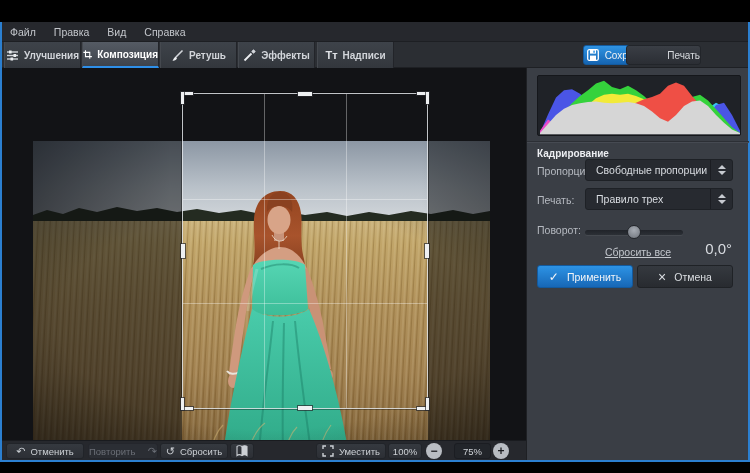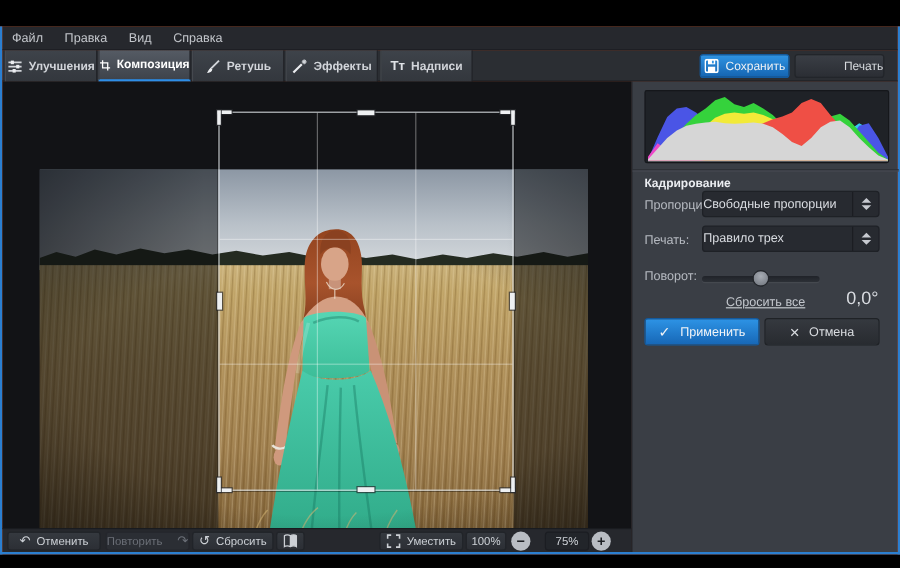--- a/index.html
+++ b/index.html
@@ -14,42 +14,42 @@
     background:conic-gradient(#e23b3b 0 60deg,#f08c1e 60deg 120deg,#f2d821 120deg 180deg,#46b23c 180deg 240deg,#2b7fd0 240deg 300deg,#8e44ad 300deg 360deg); }
   .title-text { font-size:11px; color:#3c3c3c; }
   .win-controls { position:absolute; right:0; top:0; height:22px; display:flex; }
   .win-btn { width:34px; height:22px; display:flex; align-items:center; justify-content:center;
     color:#4c4c4c; font-size:11px; cursor:default; }
   .glyph-min { width:9px; height:1px; background:#4c4c4c; display:inline-block; }
   .glyph-max { width:8px; height:8px; border:1px solid #4c4c4c; display:inline-block; }
 
   
   .app { position:absolute; top:22px; left:0; width:750px; height:440px;
-    border:2px solid #2b7fd0; border-top:none; background:#c2410c; }
+    border:2px solid #2b7fd0; border-top:none; background:#fca5a5; }
 
   
   .menubar { position:absolute; left:0; top:0; width:746px; height:20px; background:#26282d;
     display:flex; align-items:center; padding-left:8px; gap:18px; border-bottom:1px solid #1d1f23; }
   .menu-item { font-size:10.5px; color:#c3c6cb; cursor:default; }
 
   
   .tabbar { position:absolute; left:0; top:20px; width:746px; height:26px; background:#2b2e33;
     border-bottom:1px solid #1e2024; }
   .tab { position:absolute; top:0; height:26px; width:77px; display:flex; align-items:center;
     justify-content:center; gap:5px; background:linear-gradient(#3e434a,#33373d);
     border-right:1px solid #222429; border-left:1px solid #45494f; font-size:10px; font-weight:bold;
     color:#d2d5da; cursor:default; }
   .tab.active { background:linear-gradient(#555b64,#3e434b); border-bottom:2px solid #2e8fe8; color:#fff; }
   .tab svg { display:block; }
   .tt-glyph { font-size:11px; font-weight:bold; color:#dfe2e6; }
 
   .hdr-btn { position:absolute; top:3px; height:20px; border-radius:3px; display:flex;
     align-items:center; justify-content:center; gap:6px; font-size:10px; color:#eef1f4; cursor:default; }
   .btn-save { left:581px; width:75px; background:linear-gradient(#2f93e2,#1565b2); border:1px solid #135a9e; }
-  .btn-print { left:660px; width:75px; background:linear-gradient(#3a3e45,#2b2e34); border:1px solid #22252a; color:#d7dade;gap:40px; }
+  .btn-print { left:624px; width:75px; background:linear-gradient(#3a3e45,#2b2e34); border:1px solid #22252a; color:#d7dade;gap:40px; }
 
   
   .canvas { position:absolute; left:0; top:46px; width:524px; height:372px; background:#121316; }
   .photo { position:absolute; left:31px; top:73px; width:457px; height:315px; }
 
   
   .crop { position:absolute; left:180px; top:71px; width:246px; height:316px;
     border:1px solid rgba(225,228,232,.85); box-shadow:0 0 0 1px rgba(0,0,0,.35); }
   .gline { position:absolute; background:rgba(255,255,255,.35); }
   .gv1 { left:33.3%; top:0; width:1px; height:100%; }
@@ -75,21 +75,21 @@
     background:#3a3e45; border-left:1px solid #1e2024; }
   .histbox { position:absolute; left:10px; top:7px; width:204px; height:61px; background:#1f2227;
     border:1px solid #15171b; border-radius:2px; }
   .histbox svg { position:absolute; left:2px; top:2px; }
   .panel-divider { position:absolute; left:0; top:73px; width:222px; height:2px;
     border-top:1px solid #2c2f35; border-bottom:1px solid #464a52; }
   .sec-title { position:absolute; left:10px; top:80px; font-size:10px; font-weight:bold; color:#eceef2; }
   .plabel { position:absolute; font-size:10.5px; color:#b6bac1; }
   .dropdown { position:absolute; left:58px; width:148px; height:22px; background:#272a30;
     border:1px solid #1e2126; border-radius:3px; display:flex; align-items:center; cursor:default; }
-  .dd-text { flex:1; font-size:10.5px; color:#d9dce1; }
+  .dd-text { flex:1; padding-left:10px; font-size:10.5px; color:#d9dce1; }
   .dd-spin { width:22px; height:100%; border-left:1px solid #1b1d22; display:flex; flex-direction:column;
     align-items:center; justify-content:center; gap:2px; }
   .tri-up { width:0; height:0; border-left:4px solid transparent; border-right:4px solid transparent;
     border-bottom:4px solid #c7cad0; }
   .tri-dn { width:0; height:0; border-left:4px solid transparent; border-right:4px solid transparent;
     border-top:4px solid #c7cad0; }
   .slider { position:absolute; left:58px; top:157px; width:98px; height:14px; cursor:default; }
   .slider-track { position:absolute; left:0; top:5px; width:98px; height:5px; border-radius:3px;
     background:linear-gradient(#202329,#2c3036); box-shadow:0 1px 0 rgba(255,255,255,.06); }
   .slider-knob { position:absolute; top:0; width:14px; height:14px; border-radius:50%;

